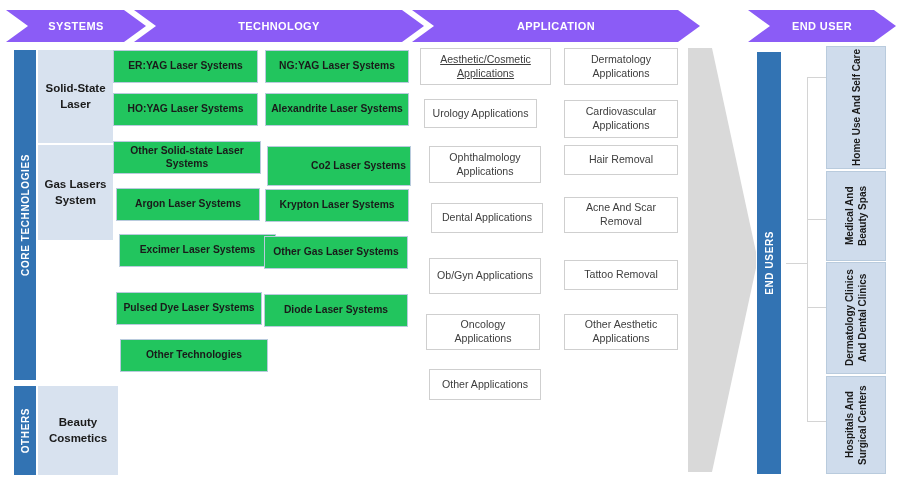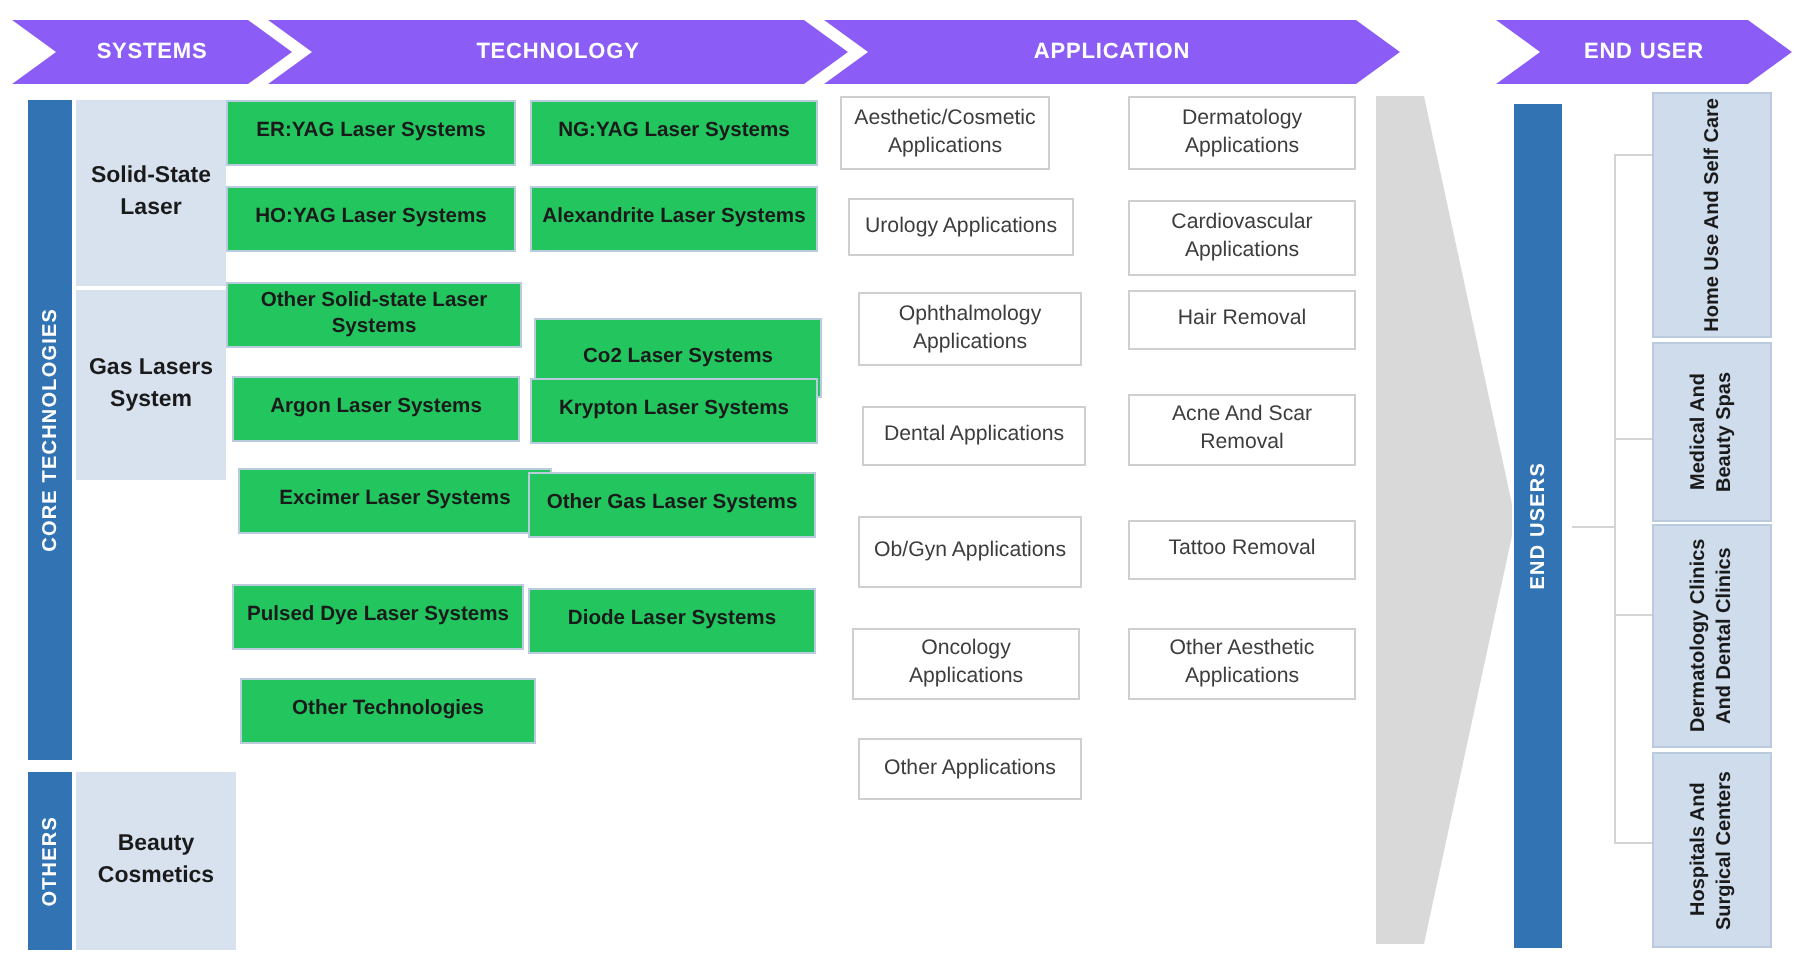--- a/index.html
+++ b/index.html
@@ -190,34 +190,34 @@
   <div class="techbox" style="left:120px; top:339px; width:148px; height:33px;">
     <span>Other Technologies</span>
   </div>
 
   <div class="techbox" style="left:265px; top:50px; width:144px; height:33px;">
     <span>NG:YAG Laser Systems</span>
   </div>
   <div class="techbox" style="left:265px; top:93px; width:144px; height:33px;">
     <span>Alexandrite Laser Systems</span>
   </div>
-  <div class="techbox" style="left:267px; top:159px; width:144px; height:40px;">
+  <div class="techbox" style="left:267px; top:146px; width:144px; height:40px;justify-content:flex-end;">
     <span>Co2 Laser Systems</span>
   </div>
   <div class="techbox" style="left:265px; top:189px; width:144px; height:33px;">
     <span>Krypton Laser Systems</span>
   </div>
   <div class="techbox" style="left:264px; top:236px; width:144px; height:33px;">
     <span>Other Gas Laser Systems</span>
   </div>
   <div class="techbox" style="left:264px; top:294px; width:144px; height:33px;">
     <span>Diode Laser Systems</span>
   </div>
 
-  <div class="appbox" style="left:420px; top:48px; width:105px; height:37px;">
+  <div class="appbox" style="left:420px; top:48px; width:131px; height:37px;text-decoration:underline;">
     <span>Aesthetic/Cosmetic Applications</span>
   </div>
   <div class="appbox" style="left:424px; top:99px; width:113px; height:29px;">
     <span>Urology Applications</span>
   </div>
   <div class="appbox" style="left:429px; top:146px; width:112px; height:37px;">
     <span>Ophthalmology Applications</span>
   </div>
   <div class="appbox" style="left:431px; top:203px; width:112px; height:30px;">
     <span>Dental Applications</span>

